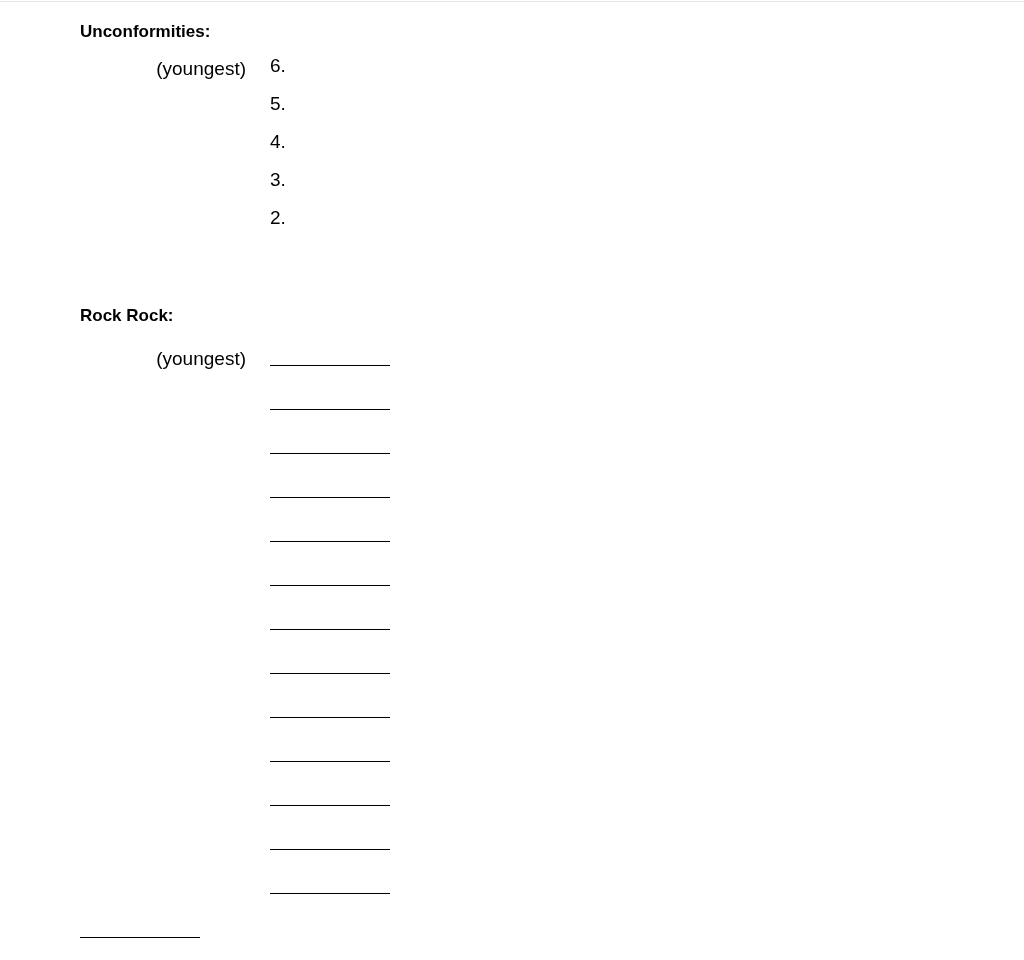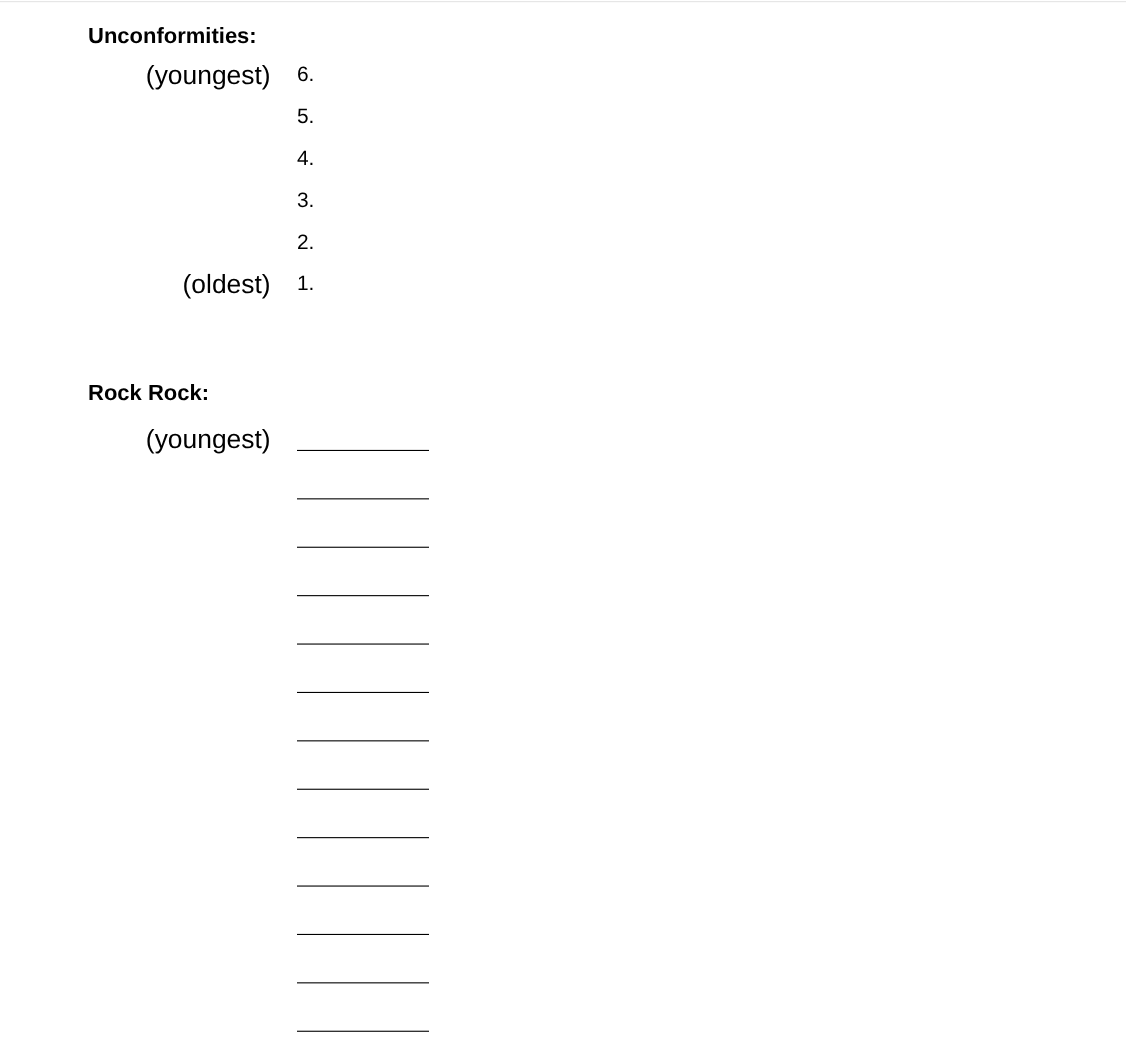--- a/index.html
+++ b/index.html
@@ -20,34 +20,34 @@
   .hr {
     position: absolute;
     left: 0;
     right: 0;
     top: 1px;
     height: 1px;
     background: #e4e4e4;
   }
   .section-heading {
     font-weight: 700;
-    font-size: 20px;
+    font-size: 17px;
     margin-top: 16px;
     margin-bottom: 10px;
   }
   .row {
     display: flex;
     align-items: flex-end;
     margin-bottom: 8px;
   }
   .label-col {
     width: 190px;
     text-align: right;
     padding-right: 24px;
-    font-size: 24px;
+    font-size: 19px;
     box-sizing: border-box;
   }
   .value-col {
     font-size: 19px;
   }
   .num-row .value-col {
     min-height: 28px;
     line-height: 28px;
   }
   .num-row {
@@ -95,24 +95,20 @@
     <div class="label-col"></div>
     <div class="value-col">4.</div>
   </div>
   <div class="row num-row">
     <div class="label-col"></div>
     <div class="value-col">3.</div>
   </div>
   <div class="row num-row">
     <div class="label-col"></div>
     <div class="value-col">2.</div>
-  </div>
-  <div class="row num-row">
-    <div class="label-col">(oldest)</div>
-    <div class="value-col">1.</div>
   </div>
 
   <div class="gap"></div>
 
   <div class="section-heading">Rock Rock:</div>
 
   <div class="row blank-row rock-first">
     <div class="label-col">(youngest)</div>
     <div class="value-col">
         <span class="blank-line"></span>

